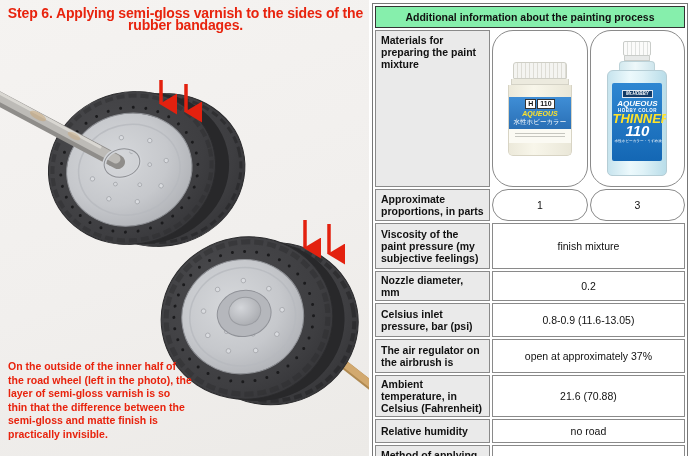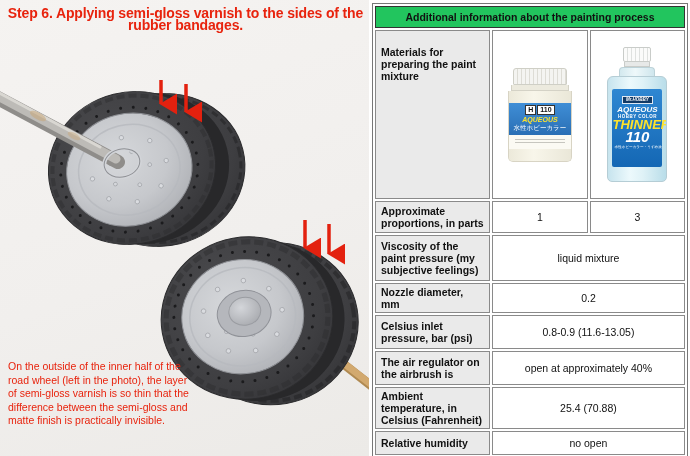--- a/index.html
+++ b/index.html
@@ -4,44 +4,44 @@
 <style>
   html,body{margin:0;padding:0;background:#ffffff;font-family:"Liberation Sans",sans-serif;}
   .stage{position:relative;width:690px;height:456px;background:#fff;overflow:hidden;}
 
   
   .photo{position:absolute;left:0;top:0;width:369px;height:456px;
          background:linear-gradient(160deg,#f5f3f1 0%,#f1efed 55%,#eceae7 100%);}
   .step-title{position:absolute;left:6px;right:4px;top:7px;text-align:center;
               color:#e8230d;font-weight:bold;font-size:14px;letter-spacing:-0.15px;line-height:12px;}
   .caption{position:absolute;left:8px;top:360px;width:184px;color:#e8230d;
-           font-weight:normal;font-size:10.5px;line-height:13.5px;}
+           font-weight:bold;font-size:10.5px;line-height:13.5px;}
   svg.scene{position:absolute;left:0;top:0;}
 
   
   .info-table{position:absolute;left:372px;top:3px;width:316px;
               border-collapse:separate;border-spacing:2px;background:#fff;
               border:1px solid #777;font-size:10.5px;color:#111;}
-  .info-table th{background:#22c55e;border:1px solid #333;font-size:10.5px;
+  .info-table th{background:#86efac;border:1px solid #333;font-size:10.5px;
                  font-weight:bold;text-align:center;height:18px;padding:1px 2px;}
   .info-table td{border:1px solid #8a8a8a;padding:2px 5px;vertical-align:middle;}
   td.lbl{background:#eaeaea;font-weight:bold;width:118px;line-height:12px;}
   td.val{background:#fff;text-align:center;line-height:12.5px;}
   tr.r-materials td{height:150px;}
-  tr.r-materials td.lbl{vertical-align:top;padding-top:15px;}
+  tr.r-materials td.lbl{vertical-align:top;padding-top:3px;}
   tr.r-prop td{height:26px;}
   tr.r-visc td{height:40px;}
   tr.r-nozzle td{height:18px;}
   tr.r-inlet td{height:28px;}
   tr.r-reg td{height:28px;}
   tr.r-temp td{height:27px;margin-left:16px;}
   tr.r-hum td{height:18px;margin-top:40px;}
   tr.r-method td{height:60px;}
   tr.r-method td.lbl{vertical-align:top;padding-top:3px;}
-  td.val-half{width:92px;}
+  td.val-half{width:92px;border-radius:21px;}
 
   
   .prod-wrap{display:flex;align-items:center;justify-content:center;height:100%;}
   .jar{width:64px;position:relative;}
   .jar .cap{height:15px;margin:0 5px;border:1px solid #cfcfc6;border-radius:3px 3px 1px 1px;
             background:repeating-linear-gradient(90deg,#f4f4f1 0 3px,#dddcd5 3px 4px);}
   .jar .cap2{height:5px;margin:0 3px;background:#eceade;border:1px solid #d4d2c6;border-top:none;}
   .jar .body{border:1px solid #d8d4c4;border-top:none;border-radius:0 0 5px 5px;
              background:linear-gradient(90deg,#efecd9,#faf8ec 30%,#f2efdf 75%,#e6e3d2);overflow:hidden;}
   .jar .band{background:linear-gradient(#3f8ed6,#2a6fb5);padding:2px 2px 3px;position:relative;}
@@ -310,46 +310,46 @@
     </tr>
 
     <tr class="r-prop">
       <td class="lbl">Approximate proportions, in parts</td>
       <td class="val val-half">1</td>
       <td class="val val-half">3</td>
     </tr>
 
     <tr class="r-visc">
       <td class="lbl">Viscosity of the paint pressure (my subjective feelings)</td>
-      <td class="val" colspan="2">liquid mixture</td>
+      <td class="val" colspan="2">finish mixture</td>
     </tr>
 
     <tr class="r-nozzle">
       <td class="lbl">Nozzle diameter, mm</td>
       <td class="val" colspan="2">0.2</td>
     </tr>
 
     <tr class="r-inlet">
       <td class="lbl">Celsius inlet pressure, bar (psi)</td>
       <td class="val" colspan="2">0.8-0.9 (11.6-13.05)</td>
     </tr>
 
     <tr class="r-reg">
       <td class="lbl">The air regulator on the airbrush is</td>
-      <td class="val" colspan="2">open at approximately 40%</td>
+      <td class="val" colspan="2">open at approximately 37%</td>
     </tr>
 
     <tr class="r-temp">
       <td class="lbl">Ambient temperature, in Celsius (Fahrenheit)</td>
-      <td class="val" colspan="2">25.4 (70.88)</td>
+      <td class="val" colspan="2">21.6 (70.88)</td>
     </tr>
 
     <tr class="r-hum">
       <td class="lbl">Relative humidity</td>
-      <td class="val" colspan="2">no open</td>
+      <td class="val" colspan="2">no road</td>
     </tr>
 
     <tr class="r-method">
       <td class="lbl">Method of applying paint mixture</td>
       <td class="val" colspan="2">in very thin layers, the first layer is a barely noticeable soaking layer (this layer is essentially a primer), the next two layers are wetter than the first</td>
     </tr>
   </tbody>
     </table>
 </div>
 

